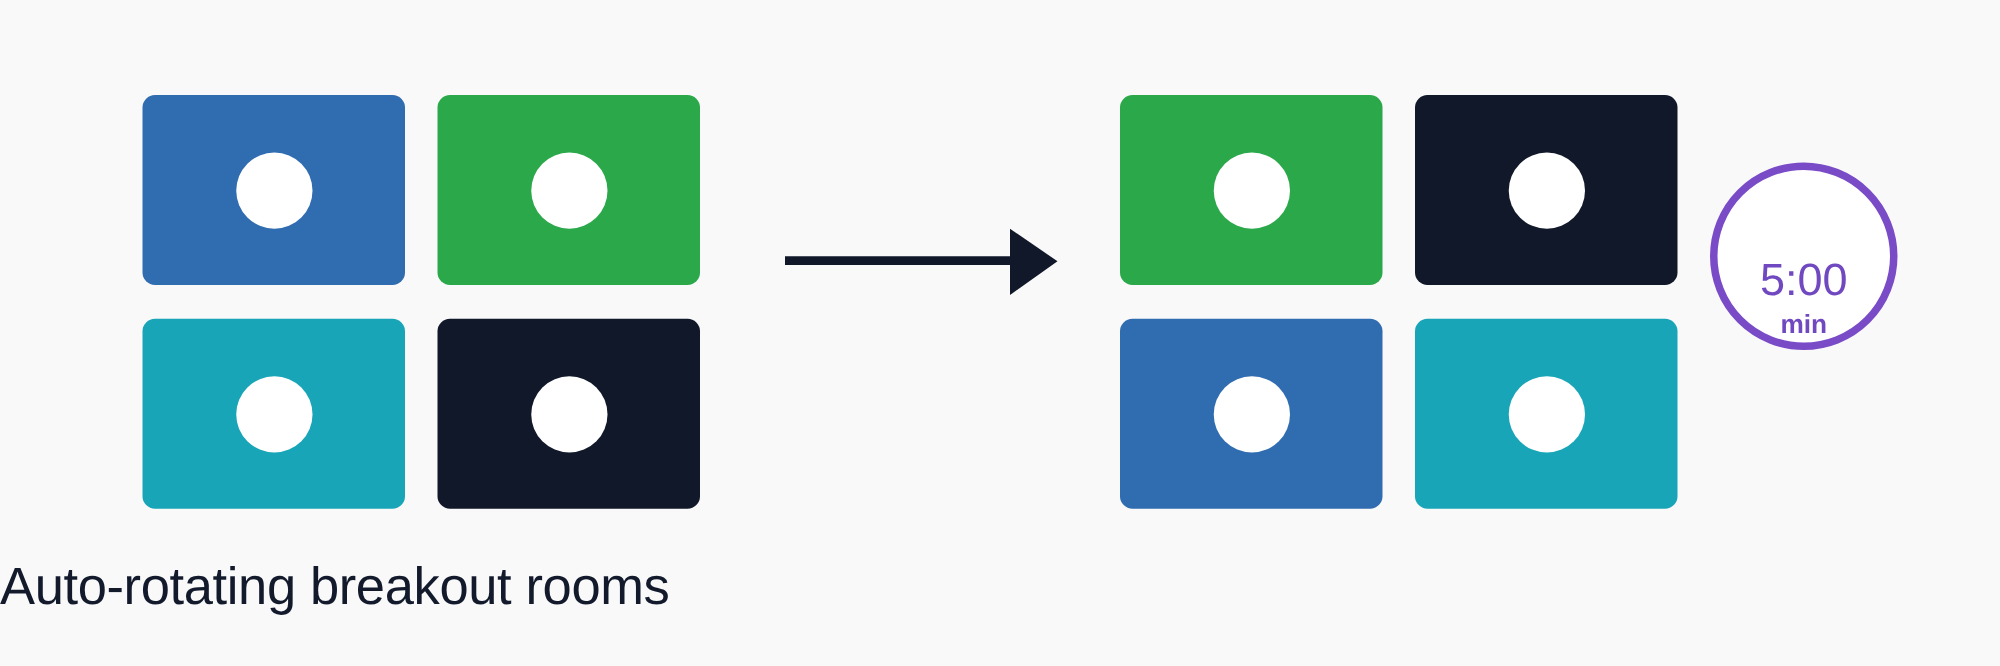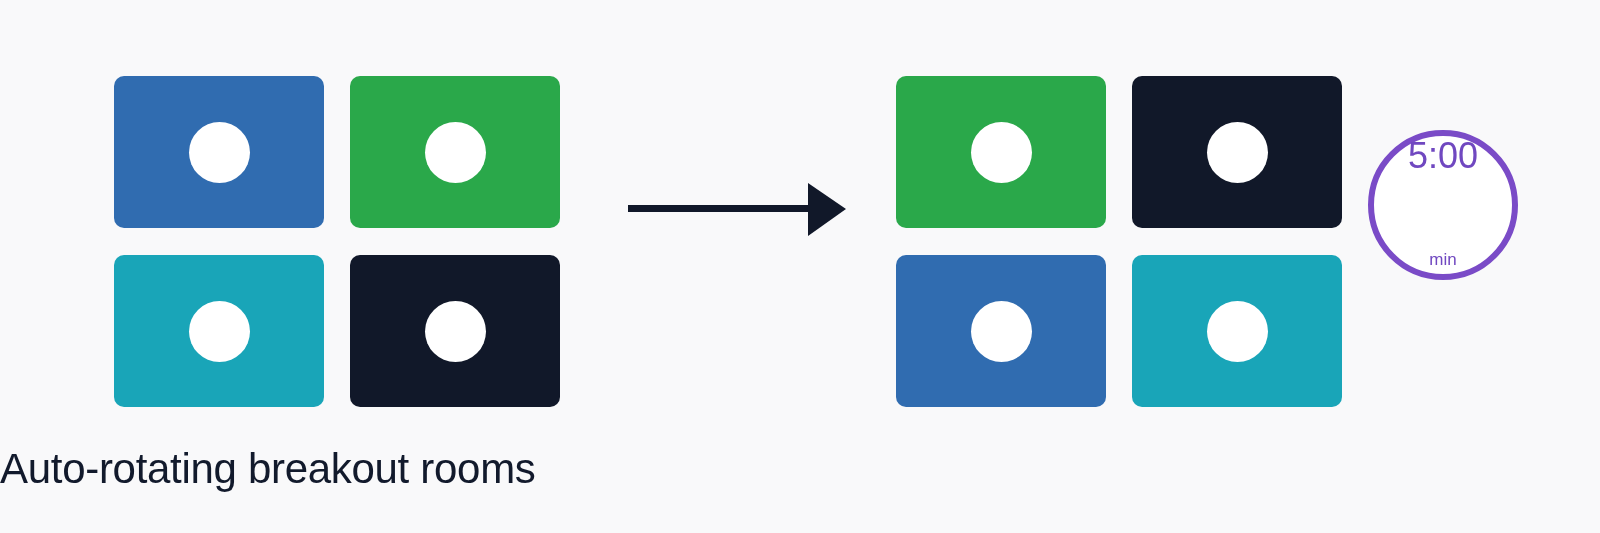--- a/index.html
+++ b/index.html
@@ -14,25 +14,25 @@
     .room .dot {
       position: absolute; left: 50%; top: 50%;
       width: 61px; height: 61px; margin: -30.5px 0 0 -30.5px;
       border-radius: 50%; background: #ffffff;
     }
     .arrow { position: absolute; left: 628px; top: 183px; }
     .timer {
       position: absolute; left: 1368px; top: 130px;
       width: 150px; height: 150px; box-sizing: border-box;
       border: 6px solid #7a4bc7; border-radius: 50%; background: #ffffff;
-      display: flex; flex-direction: column; align-items: center; justify-content: space-between;
+      display: flex; flex-direction: column; align-items: center; justify-content: flex-end;
       color: #7048c0;
     }
     .timer .time { font-size: 36px; line-height: 40px; font-weight: 500; }
-    .timer .unit { font-size: 17px; line-height: 28px; margin-top: 2px; }
+    .timer .unit { font-size: 21px; line-height: 28px; margin-top: 2px; font-weight: bold; }
     .caption {
       position: absolute; left: 0; right: 0; top: 445px; 
       font-size: 42px; color: #121a2c; letter-spacing: -0.3px;
     }
   </style>
 </head>
 <body>
 
 <div>
   <div class="room" style="left:114px;top:76px;background:#306cb0;">

